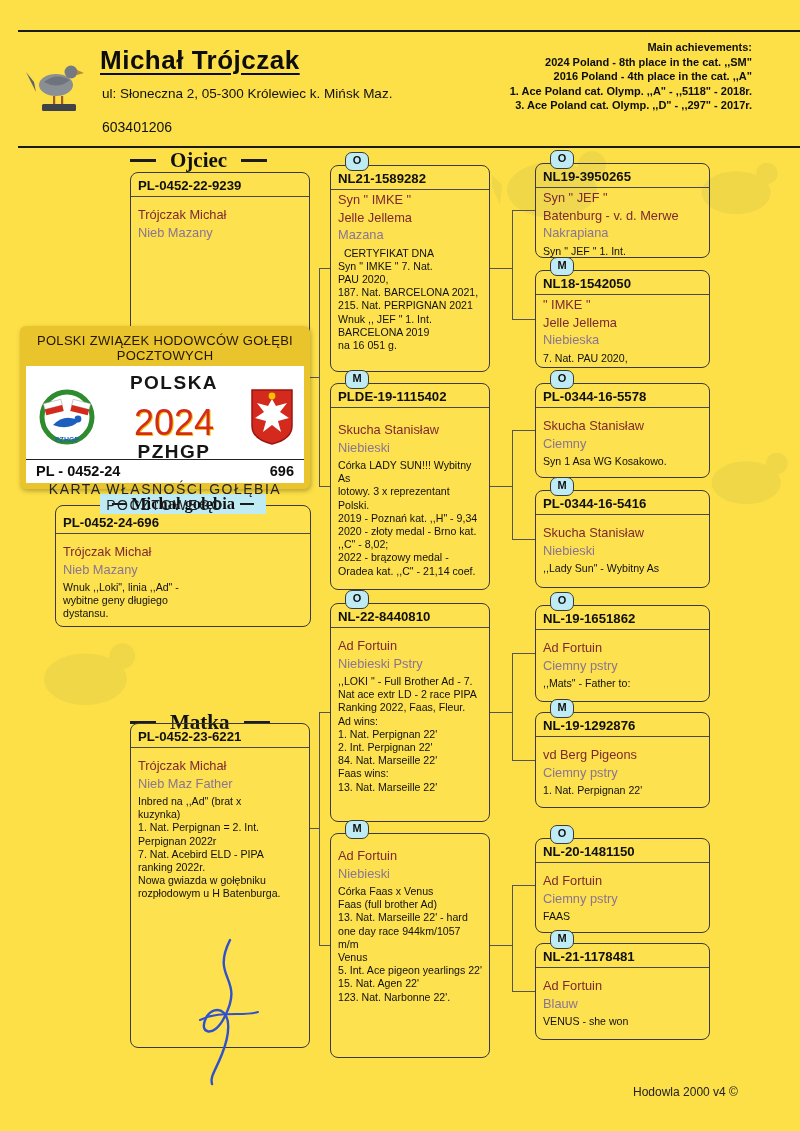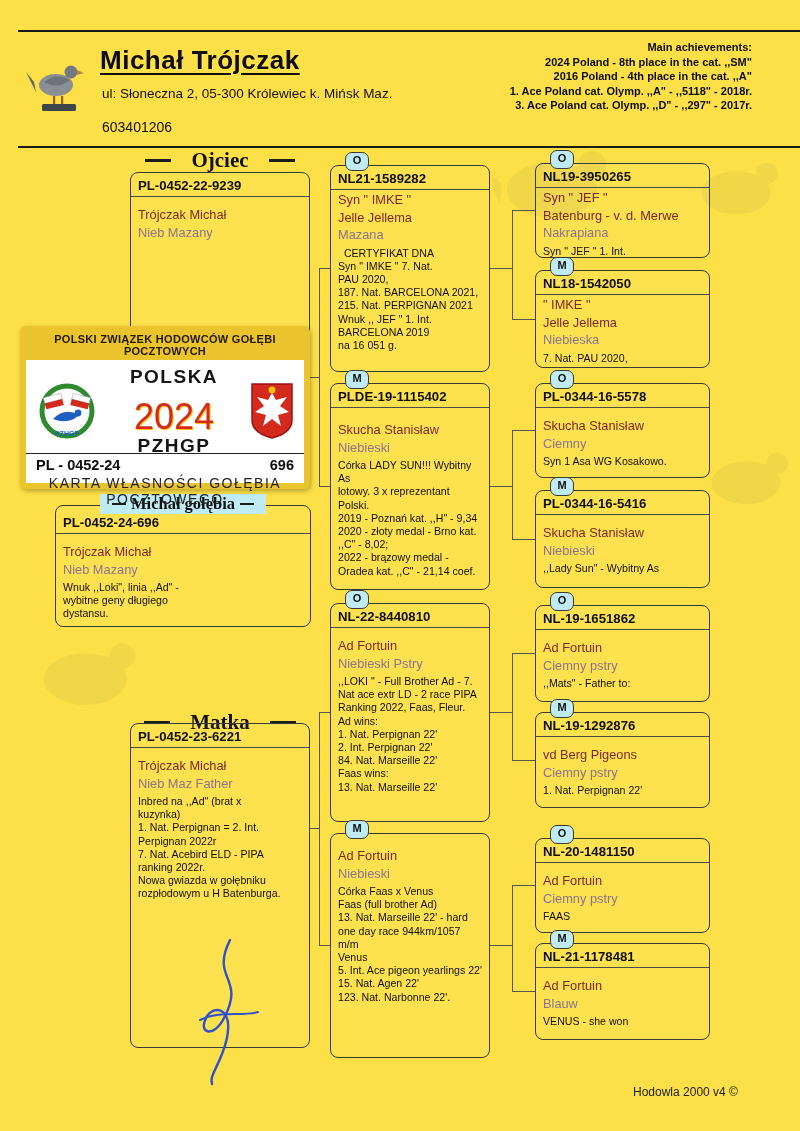--- a/index.html
+++ b/index.html
@@ -19,33 +19,33 @@
   
   .pbox{position:absolute;border:1.6px solid #3a3a3a;border-radius:8px;box-sizing:border-box;background:rgba(255,255,255,0.04);}
   .tab{position:absolute;top:-14px;left:14px;width:22px;height:17px;border:1.6px solid #3a3a3a;
     border-radius:7px;background:#bfecf4;font-weight:bold;font-size:11px;text-align:center;line-height:15px;color:#101010;}
   .ring{font-weight:bold;font-size:13.2px;color:#101010;padding:5px 7px 3px;border-bottom:1.3px solid #4a4a4a;white-space:nowrap;}
   .pname{color:#7d2830;font-size:12.8px;padding:2px 7px 0;line-height:15.5px;}
   .pcolor{color:#8a7494;font-size:12.8px;padding:2px 7px 0;line-height:15.5px;}
   .pnotes{color:#101010;font-size:10.6px;line-height:13.2px;padding:4px 7px;white-space:pre-line;}
   .sp8{height:8px;} .sp12{height:12px;}
   
-  .gentitle-row{position:absolute;display:flex;align-items:center;justify-content:center;gap:20px;}
+  .gentitle-row{position:absolute;display:flex;align-items:center;justify-content:flex-start;gap:14px;}
   .gentitle-row .rule{width:26px;height:2.4px;background:#1c1c1c;}
   .gentitle{font-family:"Liberation Serif", serif;font-weight:bold;font-size:21px;color:#101010;white-space:nowrap;}
   .legend{position:absolute;top:-12px;left:50%;transform:translateX(-50%);background:#bfecf4;
     padding:0 7px;font-family:"Liberation Serif", serif;font-weight:bold;font-size:16.5px;white-space:nowrap;}
   .legend::before,.legend::after{content:"";display:inline-block;width:14px;height:2.2px;background:#1c1c1c;vertical-align:middle;margin:0 5px 3px;}
   
   .vline{position:absolute;width:0;border-left:1.5px solid #555;}
   .hstub{position:absolute;height:0;border-top:1.5px solid #555;}
   
   .card{position:absolute;left:20px;top:326px;width:290px;height:163px;box-sizing:border-box;
     background:#ffffff;border:6px solid #eac42d;border-radius:6px;z-index:6;box-shadow:1px 2px 5px rgba(0,0,0,.28);}
-  .card-org{background:#eac42d;color:#231800;font-size:11px;font-weight:bold;text-align:center;padding:1px 0 3px;letter-spacing:.3px;}
+  .card-org{background:#eac42d;color:#231800;font-size:13px;font-weight:normal;text-align:center;padding:1px 0 3px;letter-spacing:.3px;}
   .card-mid{display:flex;align-items:center;justify-content:space-between;padding:9px 7px 0;height:84px;}
   .card-center{text-align:center;line-height:1.02;}
   .card-country{font-size:19px;font-weight:bold;letter-spacing:1.5px;color:#151515;}
   .card-year{font-size:36px;font-weight:normal;color:#d42a1e;text-shadow:1px 1px 0 #f3c200;margin-top:13px;}
   .card-fed{font-size:19px;font-weight:bold;letter-spacing:1.5px;color:#151515;}
   .card-ringrow{display:flex;justify-content:space-between;padding:3px 10px 1px;font-size:14.5px;font-weight:bold;border-top:1.6px solid #222;color:#0d0d0d;}
   .card-caption{text-align:center;font-size:14px;letter-spacing:1.5px;padding:1px 0 2px;color:#222;}
   
   .footer{position:absolute;left:633px;top:1085px;font-size:12px;color:#222;}
   

